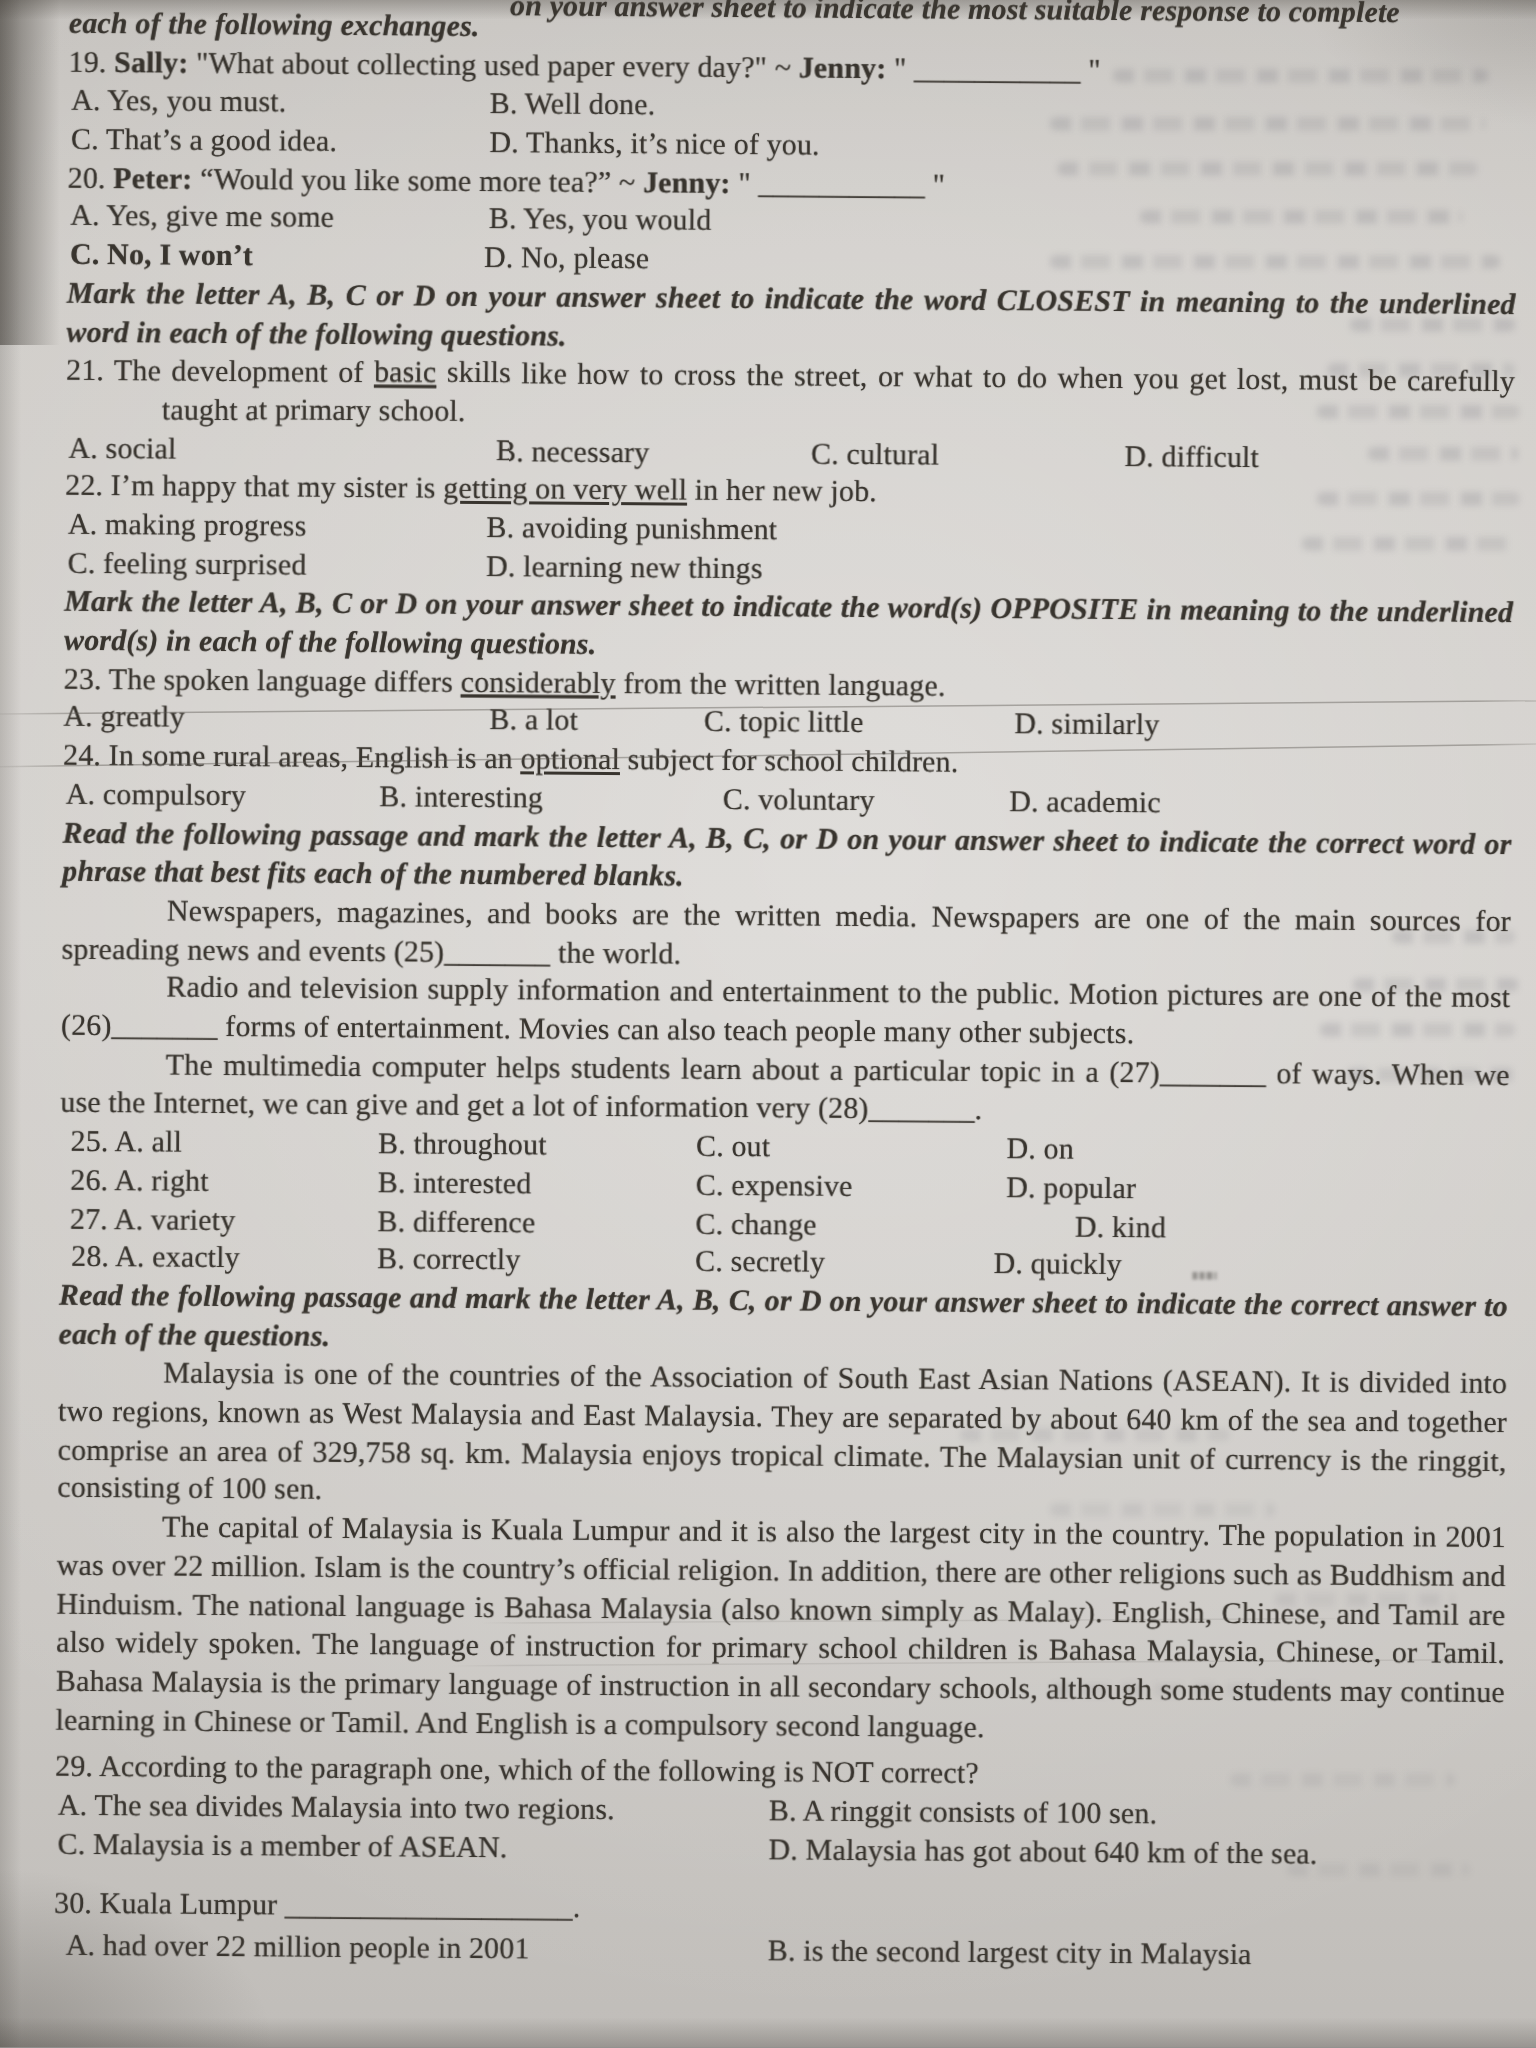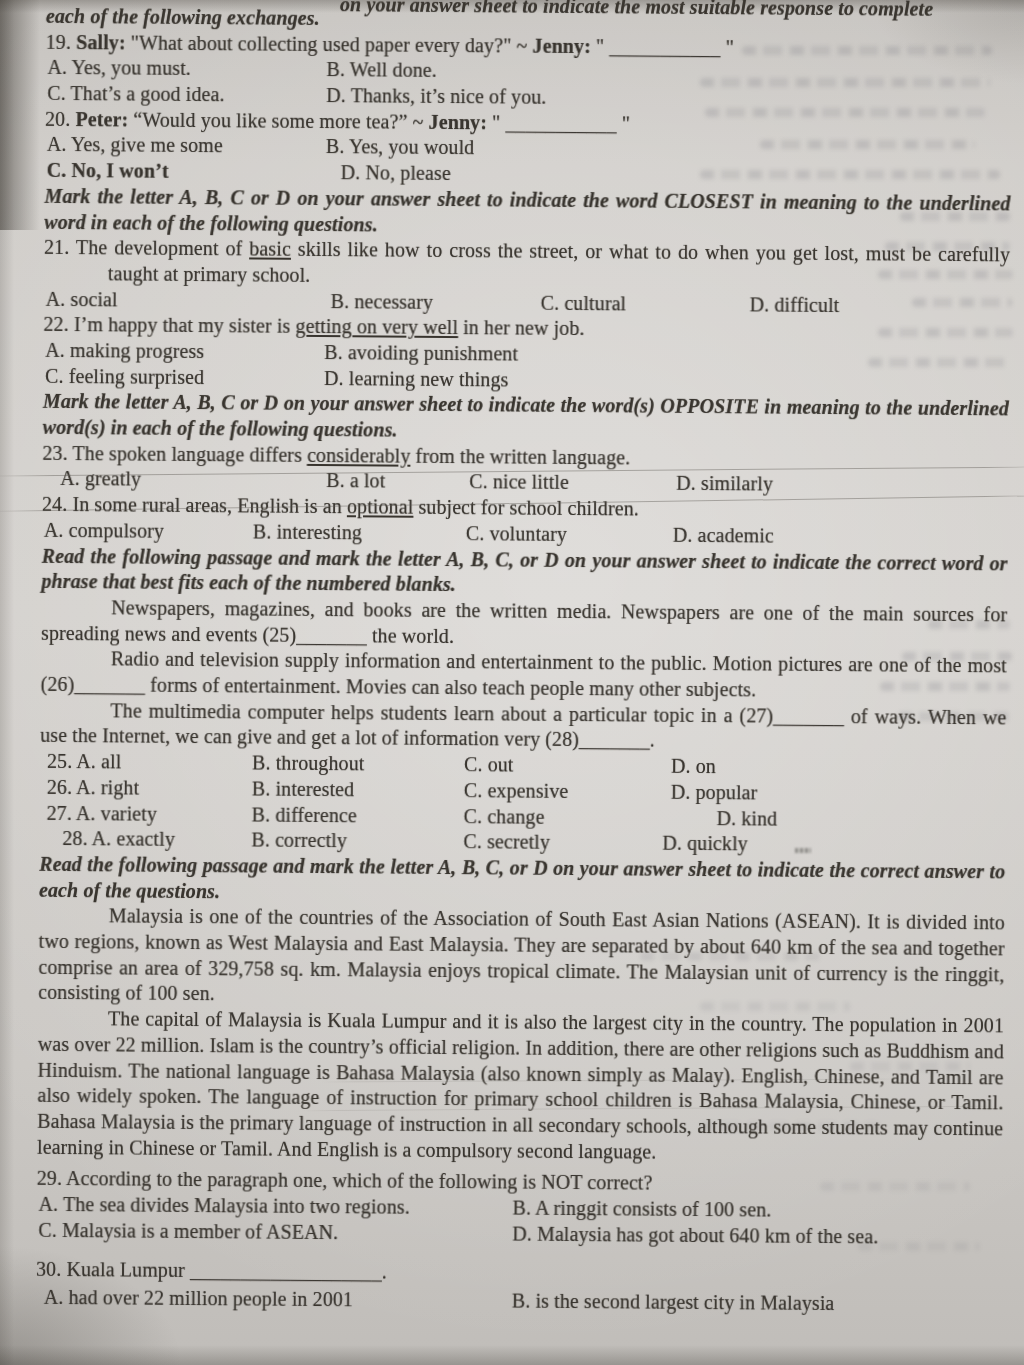--- a/index.html
+++ b/index.html
@@ -83,21 +83,21 @@
         <span style="left: 2px;">C. That’s a good idea.</span>
         <span style="left: 281px;">D. Thanks, it’s nice of you.</span>
       </div>
       <div class="line "><span class="">20. </span><span class="b ">Peter:</span><span class=""> “Would you like some more tea?” ~ </span><span class="b ">Jenny:</span><span class=""> " </span><span class="">___________</span><span class=""> "</span></div>
       <div class="cols">
         <span style="left: 2px;">A. Yes, give me some</span>
         <span style="left: 281px;">B. Yes, you would</span>
       </div>
       <div class="cols">
         <span style="left: 2px; font-weight: bold;">C. No, I won’t</span>
-        <span style="left: 296px; text-align: center;">D. No, please</span>
+        <span style="left: 278px; text-align: center;">D. No, please</span>
       </div>
       <div class="just bi"><span class="">Mark the letter A, B, C or D on your answer sheet to indicate the word CLOSEST in meaning to the underlined word in each of the following questions.</span></div>
       <div class="just  hang"><span class="">21. The development of </span><span class="u ">basic</span><span class=""> skills like how to cross the street, or what to do when you get lost, must be carefully taught at primary school.</span></div>
       <div class="cols">
         <span style="left: 2px;">A. social</span>
         <span style="left: 287px;">B. necessary</span>
         <span style="left: 497px;">C. cultural</span>
         <span style="left: 706px;">D. difficult</span>
       </div>
       <div class="line "><span class="">22. I’m happy that my sister is </span><span class="u ">getting on very well</span><span class=""> in her new job.</span></div>
@@ -105,30 +105,30 @@
         <span style="left: 2px;">A. making progress</span>
         <span style="left: 281px;">B. avoiding punishment</span>
       </div>
       <div class="cols">
         <span style="left: 2px;">C. feeling surprised</span>
         <span style="left: 281px;">D. learning new things</span>
       </div>
       <div class="just bi"><span class="">Mark the letter A, B, C or D on your answer sheet to indicate the word(s) OPPOSITE in meaning to the underlined word(s) in each of the following questions.</span></div>
       <div class="line "><span class="">23. The spoken language differs </span><span class="u ">considerably</span><span class=""> from the written language.</span></div>
       <div class="cols">
-        <span style="left: 18px;">A. greatly</span>
+        <span style="left: 0;">A. greatly</span>
         <span style="left: 284px;">B. a lot</span>
-        <span style="left: 427px;">C. nice little</span>
+        <span style="left: 427px;">C. topic little</span>
         <span style="left: 634px;">D. similarly</span>
       </div>
       <div class="line "><span class="">24. In some rural areas, English is an </span><span class="u ">optional</span><span class=""> subject for school children.</span></div>
       <div class="cols">
         <span style="left: 2px;">A. compulsory</span>
         <span style="left: 211px;">B. interesting</span>
-        <span style="left: 424px;">C. voluntary</span>
+        <span style="left: 440px;">C. voluntary</span>
         <span style="left: 631px;">D. academic</span>
       </div>
       <div class="just bi"><span class="">Read the following passage and mark the letter A, B, C, or D on your answer sheet to indicate the correct word or phrase that best fits each of the numbered blanks.</span></div>
       <div class="par">Newspapers, magazines, and books are the written media. Newspapers are one of the main sources for spreading news and events (25)_______ the world.</div>
       <div class="par">Radio and television supply information and entertainment to the public. Motion pictures are one of the most (26)_______ forms of entertainment. Movies can also teach people many other subjects.</div>
       <div class="par">The multimedia computer helps students learn about a particular topic in a (27)_______ of ways. When we use the Internet, we can give and get a lot of information very (28)_______.</div>
       <div class="cols">
         <span style="left: 7px;">25. A. all</span>
         <span style="left: 212px;">B. throughout</span>
         <span style="left: 424px;">C. out</span>
@@ -140,21 +140,21 @@
         <span style="left: 424px;">C. expensive</span>
         <span style="left: 631px;">D. popular</span>
       </div>
       <div class="cols">
         <span style="left: 7px;">27. A. variety</span>
         <span style="left: 212px;">B. difference</span>
         <span style="left: 424px;">C. change</span>
         <span style="left: 631px; margin-left: 46px;">D. kind</span>
       </div>
       <div class="cols">
-        <span style="left: 23px;">28. A. exactly</span>
+        <span style="left: 8px;">28. A. exactly</span>
         <span style="left: 212px;">B. correctly</span>
         <span style="left: 424px;">C. secretly</span>
         <span style="left: 623px;">D. quickly</span>
       </div>
       <div class="just bi"><span class="">Read the following passage and mark the letter A, B, C, or D on your answer sheet to indicate the correct answer to each of the questions.</span></div>
       <div class="par">Malaysia is one of the countries of the Association of South East Asian Nations (ASEAN). It is divided into two regions, known as West Malaysia and East Malaysia. They are separated by about 640 km of the sea and together comprise an area of 329,758 sq. km. Malaysia enjoys tropical climate. The Malaysian unit of currency is the ringgit, consisting of 100 sen.</div>
       <div class="par">The capital of Malaysia is Kuala Lumpur and it is also the largest city in the country. The population in 2001 was over 22 million. Islam is the country’s official religion. In addition, there are other religions such as Buddhism and Hinduism. The national language is Bahasa Malaysia (also known simply as Malay). English, Chinese, and Tamil are also widely spoken. The language of instruction for primary school children is Bahasa Malaysia, Chinese, or Tamil. Bahasa Malaysia is the primary language of instruction in all secondary schools, although some students may continue learning in Chinese or Tamil. And English is a compulsory second language.</div>
       <div class="line " style="margin-top: 6px;"><span class="">29. According to the paragraph one, which of the following is NOT correct?</span></div>
       <div class="cols">
         <span style="left: 2px;">A. The sea divides Malaysia into two regions.</span>

